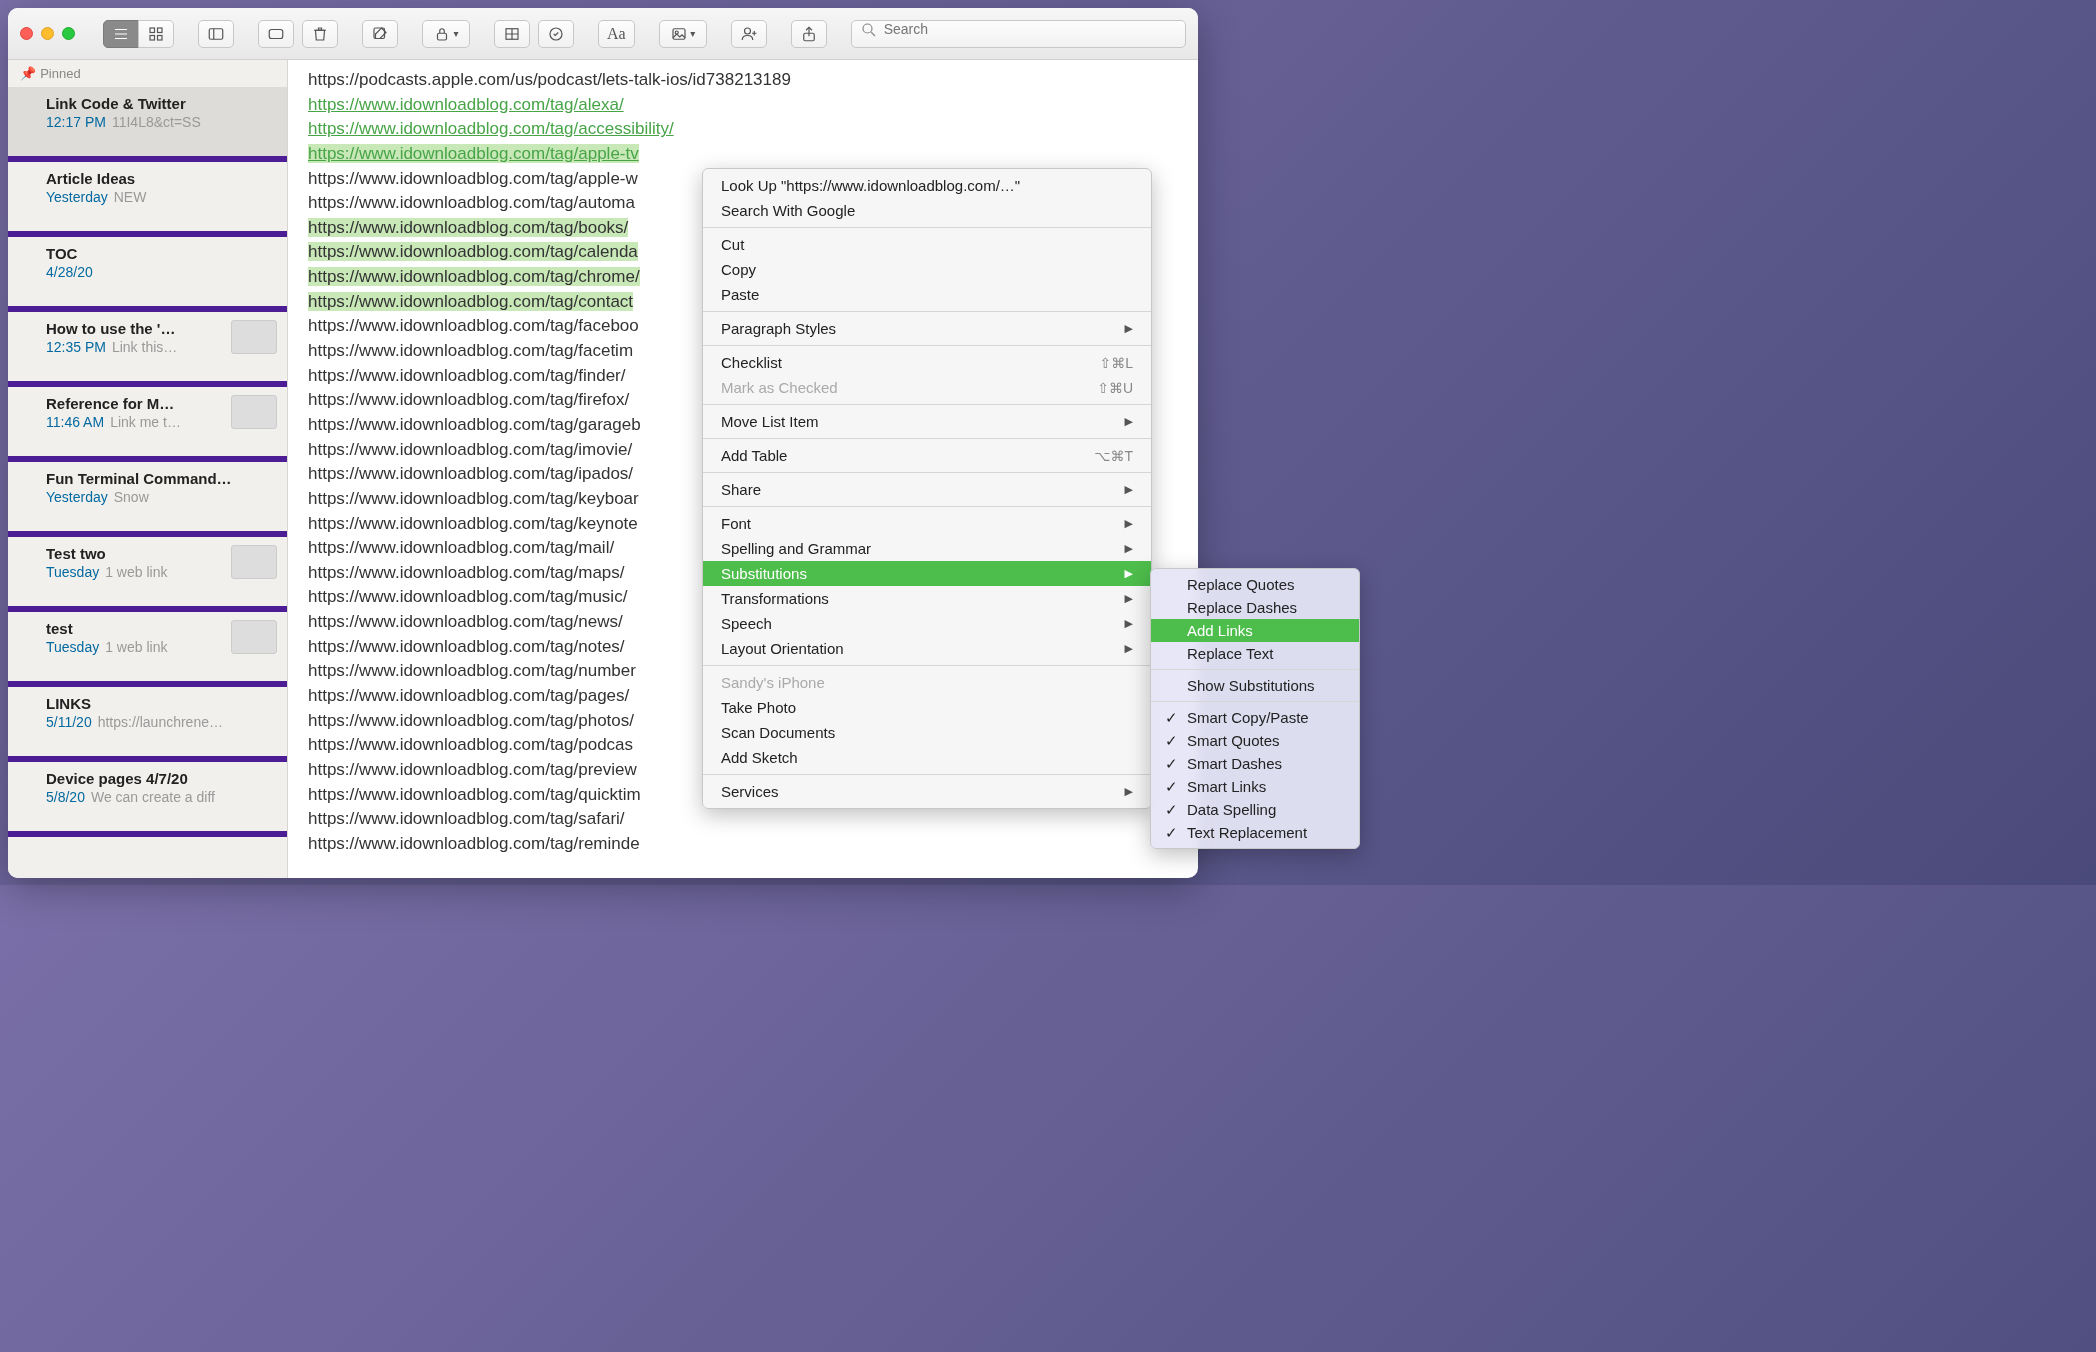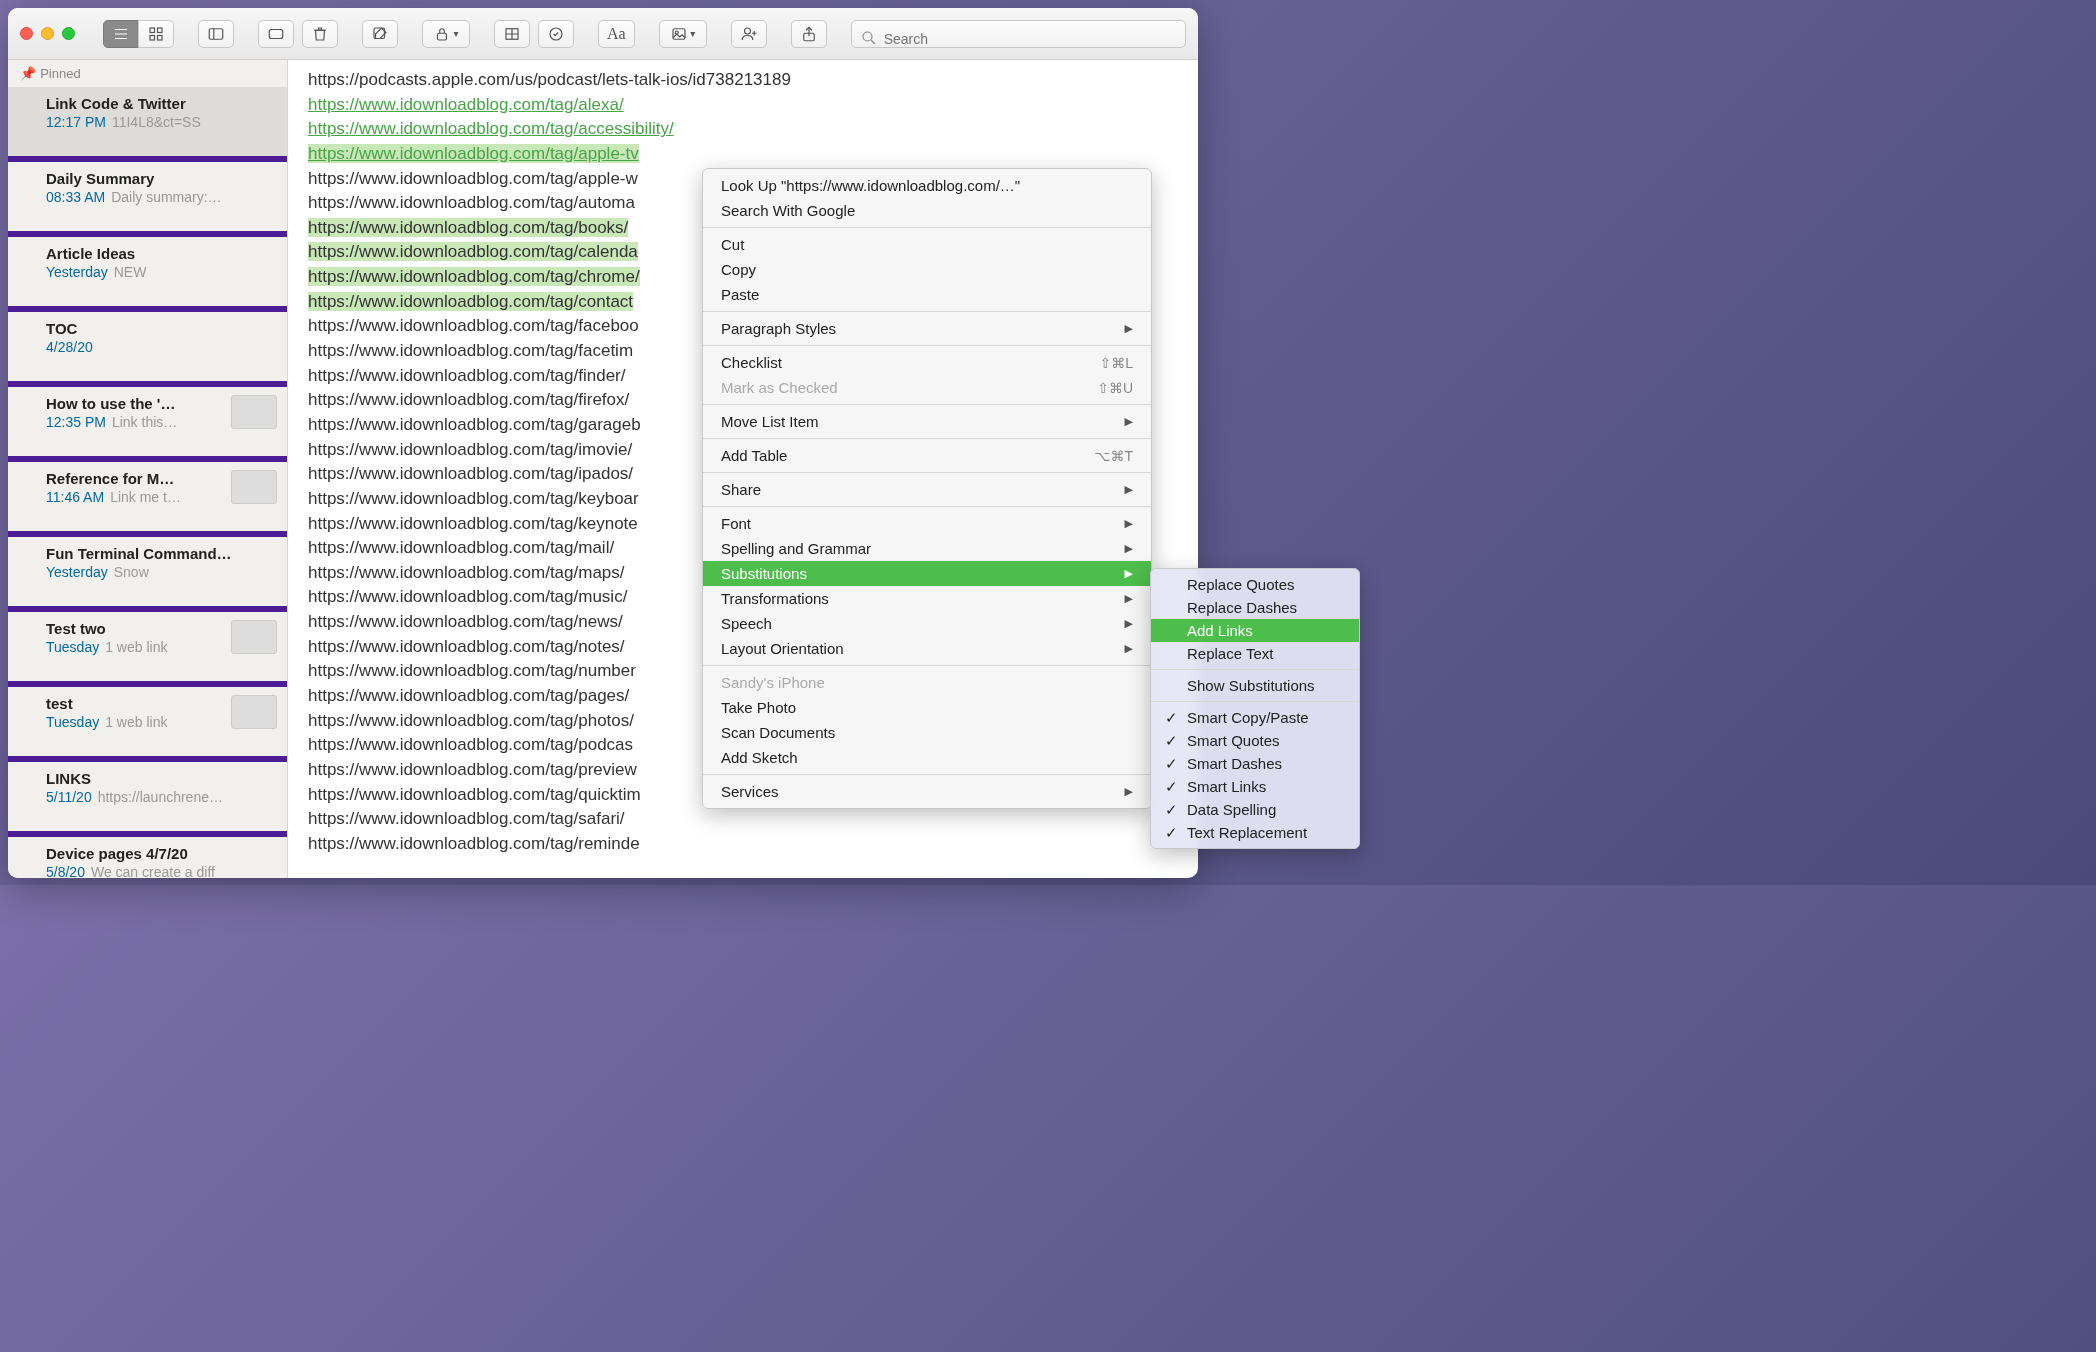--- a/index.html
+++ b/index.html
@@ -10,21 +10,21 @@
   .tl { width: 13px; height: 13px; border-radius: 50%; }
   .tl.red { background:#ff5f57; border:1px solid #e14640;}
   .tl.yellow{ background:#ffbd2e; border:1px solid #dfa123;}
   .tl.green{ background:#28c940; border:1px solid #1dad2b;}
   .segbtn { display:flex; }
   .tb-btn { height: 28px; min-width: 36px; padding: 0 8px; background: linear-gradient(#fdfdfd,#f1f1f1); border:1px solid #c8c8c8; border-radius:5px; display:flex;align-items:center;justify-content:center; color:#555; font-size:14px;}
   .tb-btn.active { background:#8a8a8a; color:#fff; border-color:#7a7a7a;}
   .segbtn .tb-btn:first-child{border-top-right-radius:0;border-bottom-right-radius:0;}
   .segbtn .tb-btn:last-child{border-top-left-radius:0;border-bottom-left-radius:0;margin-left:-1px;}
   .tb-sep { width: 8px; }
-  .search { flex:1; display:flex; align-items:flex-end; height:28px; border:1px solid #c8c8c8; border-radius:5px; background:linear-gradient(#fdfdfd,#f1f1f1); padding:0 8px; color:#888; gap:6px;}
+  .search { flex:1; display:flex; align-items:flex-start; height:28px; border:1px solid #c8c8c8; border-radius:5px; background:linear-gradient(#fdfdfd,#f1f1f1); padding:0 8px; color:#888; gap:6px;}
   .search input { border:none; background:transparent; outline:none; font-size:14px; flex:1; color:#333;}
   .body { flex:1; display:flex; overflow:hidden;}
   .sidebar { width: 280px; background:#f2f0ed; border-right:1px solid #d8d6d3; overflow-y:auto;}
   .pinned-hdr { padding:6px 12px; font-size:13px; color:#888; display:flex; align-items:center; gap:4px;}
   .note-item { padding:8px 14px 26px 38px; border-bottom:6px solid #4c1d95; cursor:default;}
   .note-item.selected { background:#dedcd8; }
   .note-title { font-weight:600; font-size:15px; color:#222; white-space:nowrap; overflow:hidden; text-overflow:ellipsis;}
   .note-sub { font-size:14px; color:#555; margin-top:2px; white-space:nowrap; overflow:hidden; text-overflow:ellipsis;}
   .note-sub .time { color:#0369a1; margin-right:6px;}
   .note-sub .prev { color:#999;}
@@ -167,24 +167,20 @@
   <div class="body">
     <div class="sidebar">
       <div class="pinned-hdr">
         <span>📌</span>
         <span>Pinned</span>
       </div>
       <div id="notes-list">
           <div class="note-item selected">
             <div class="note-title">Link Code &amp; Twitter</div>
     <div class="note-sub"><span class="time">12:17 PM</span><span class="prev">11I4L8&amp;ct=SS</span></div>
-    </div>
-          <div class="note-item">
-            <div class="note-title">Daily Summary</div>
-    <div class="note-sub"><span class="time">08:33 AM</span><span class="prev">Daily summary:…</span></div>
     </div>
           <div class="note-item">
             <div class="note-title">Article Ideas</div>
     <div class="note-sub"><span class="time">Yesterday</span><span class="prev">NEW</span></div>
     </div>
           <div class="note-item">
             <div class="note-title">TOC</div>
     <div class="note-sub"><span class="time">4/28/20</span><span class="prev"></span></div>
           </div>
           <div class="note-item withthumb">

